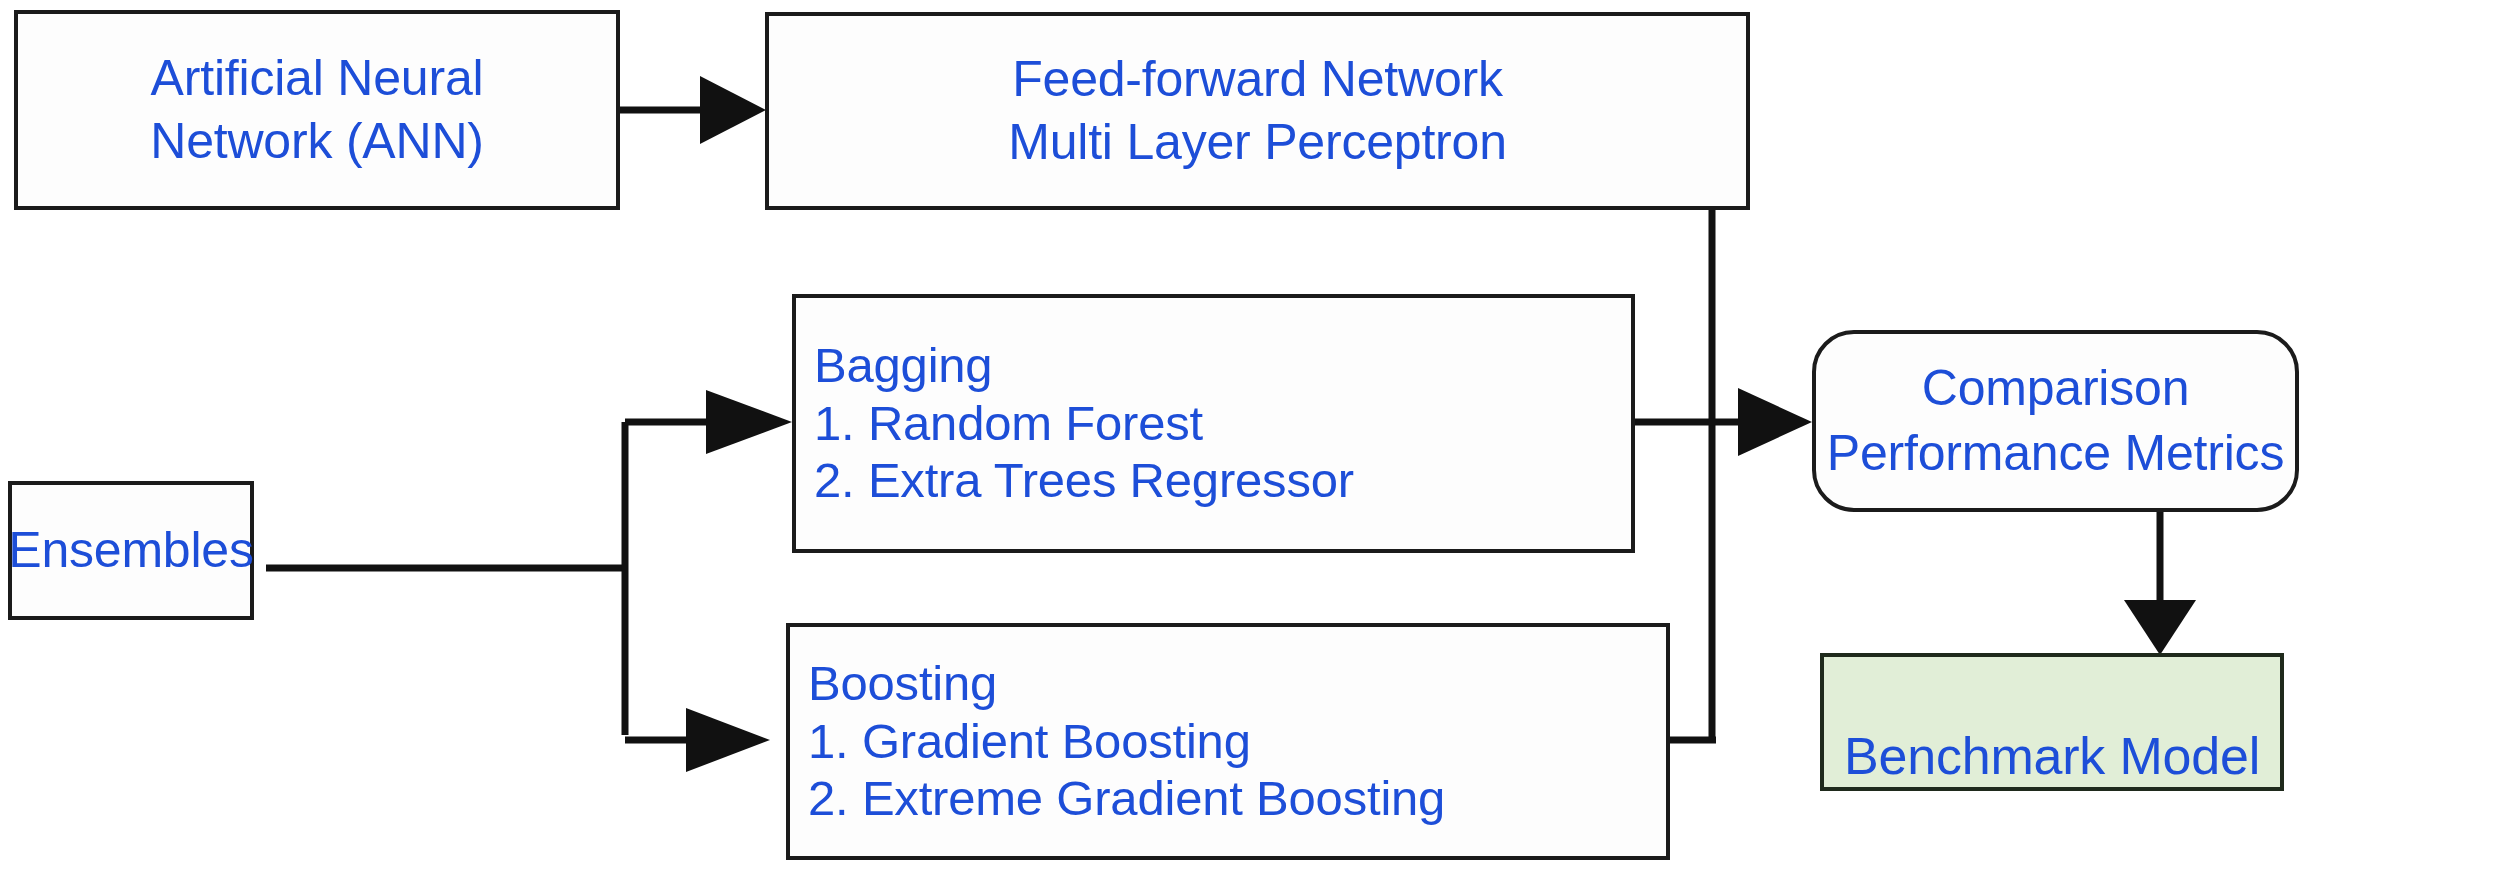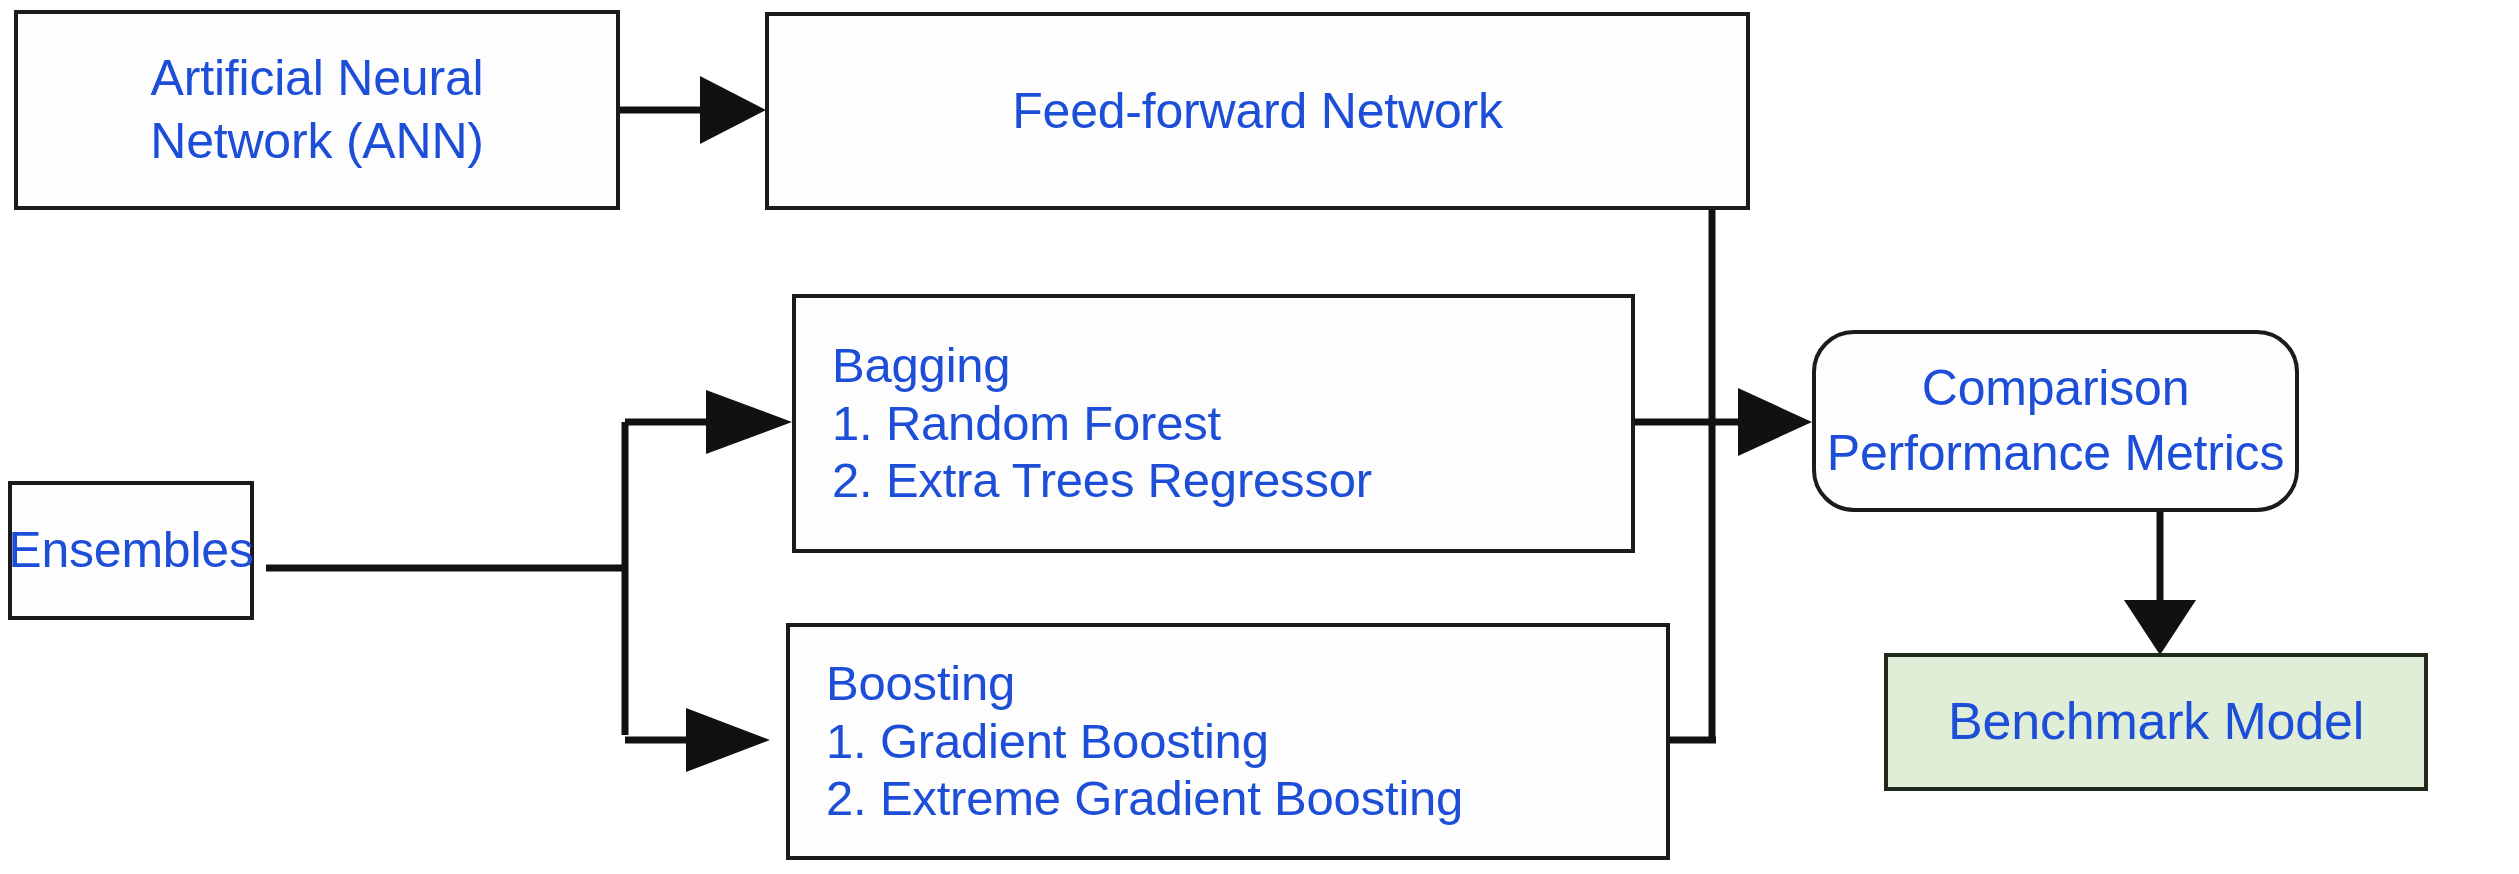--- a/index.html
+++ b/index.html
@@ -38,42 +38,42 @@
     letter-spacing: -0.2px;
     z-index: 2;
   }
   .node.centered {
     align-items: center;
     text-align: center;
   }
   .node.lefty {
     align-items: flex-start;
     text-align: left;
-    padding-left: 36px;
+    padding-left: 18px;
   }
   .node.rounded {
     border-radius: 42px;
   }
   .node.green {
     background: #e1eed7;
     border-color: #1f2a1c;
   }
   .node .line {
     white-space: nowrap;
     display: block;
   }
 
   
   #node-ann      { left: 14px;   top: 10px;   width: 606px;  height: 200px; }
   #node-ffn      { left: 765px;  top: 12px;   width: 985px;  height: 198px; }
   #node-ensembles{ left: 8px;   top: 481px;  width: 246px;  height: 139px; }
   #node-bagging  { left: 792px;  top: 294px;  width: 843px;  height: 259px; }
   #node-boosting { left: 770px;  top: 623px;  width: 884px;  height: 237px; margin-left: 16px; }
   #node-perf     { left: 1812px; top: 330px;  width: 487px;  height: 182px; }
-  #node-benchmark{ left: 1884px; top: 653px;  width: 544px;  height: 138px; }
+  #node-benchmark{ left: 1820px; top: 653px;  width: 464px;  height: 138px; justify-content: flex-end; }
 
   #node-bagging  { font-size: 49px; }
   #node-boosting { font-size: 49px; }
   #node-benchmark{ font-size: 52px; }
   #node-perf     { font-size: 50px; line-height: 1.30; }
   #node-ffn      { line-height: 1.26; }
   #node-ann      { line-height: 1.26; }
 </style>
 </head>
 <body>
@@ -124,20 +124,21 @@
     </g>
   </svg>
 
   <div class="node centered" id="node-ann">
     <span class="line">Artificial Neural</span>
     <span class="line">Network (ANN)</span>
   </div>
 
   <div class="node centered" id="node-ffn">
     <span class="line">Feed-forward Network</span>
+    <span class="line">Multi Layer Perceptron</span>
   </div>
 
   <div class="node centered" id="node-ensembles">
     <span class="line">Ensembles</span>
   </div>
 
   <div class="node lefty" id="node-bagging">
     <span class="line">Bagging</span>
     <span class="line">1. Random Forest</span>
     <span class="line">2. Extra Trees Regressor</span>

